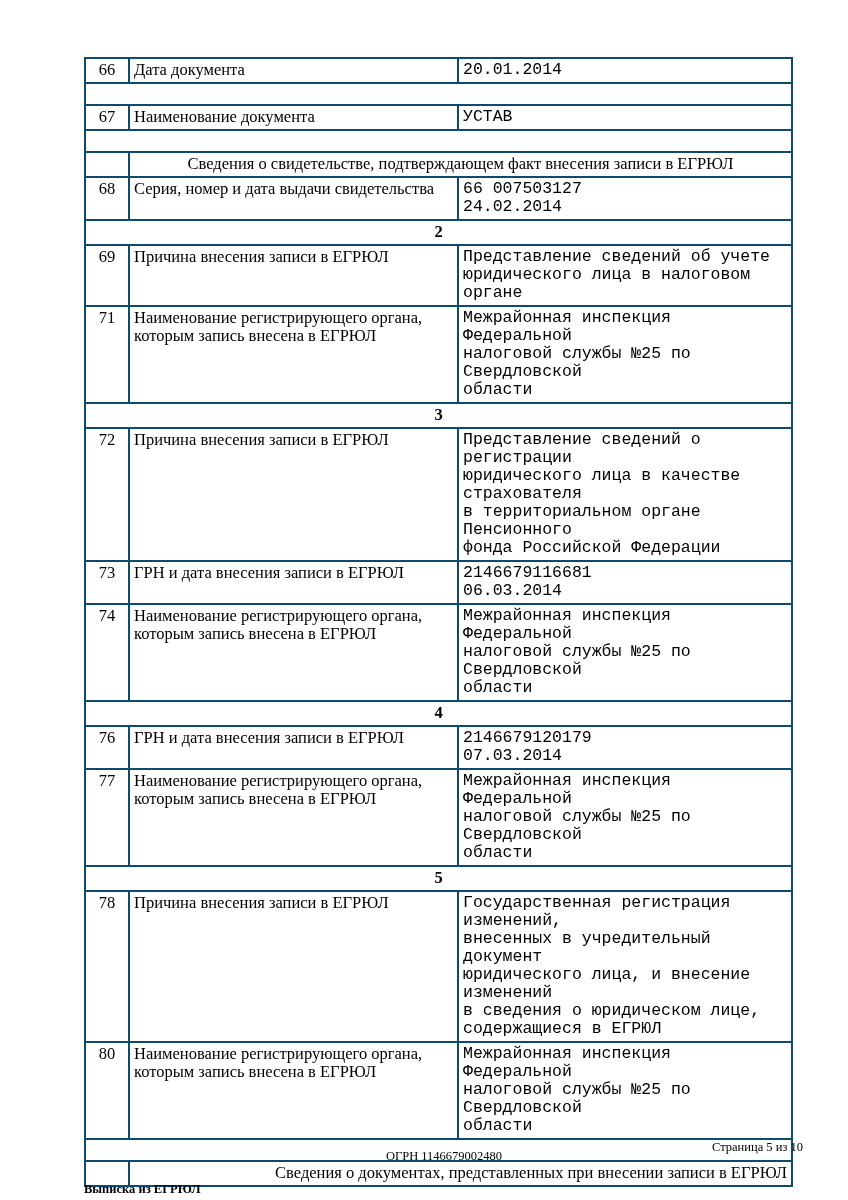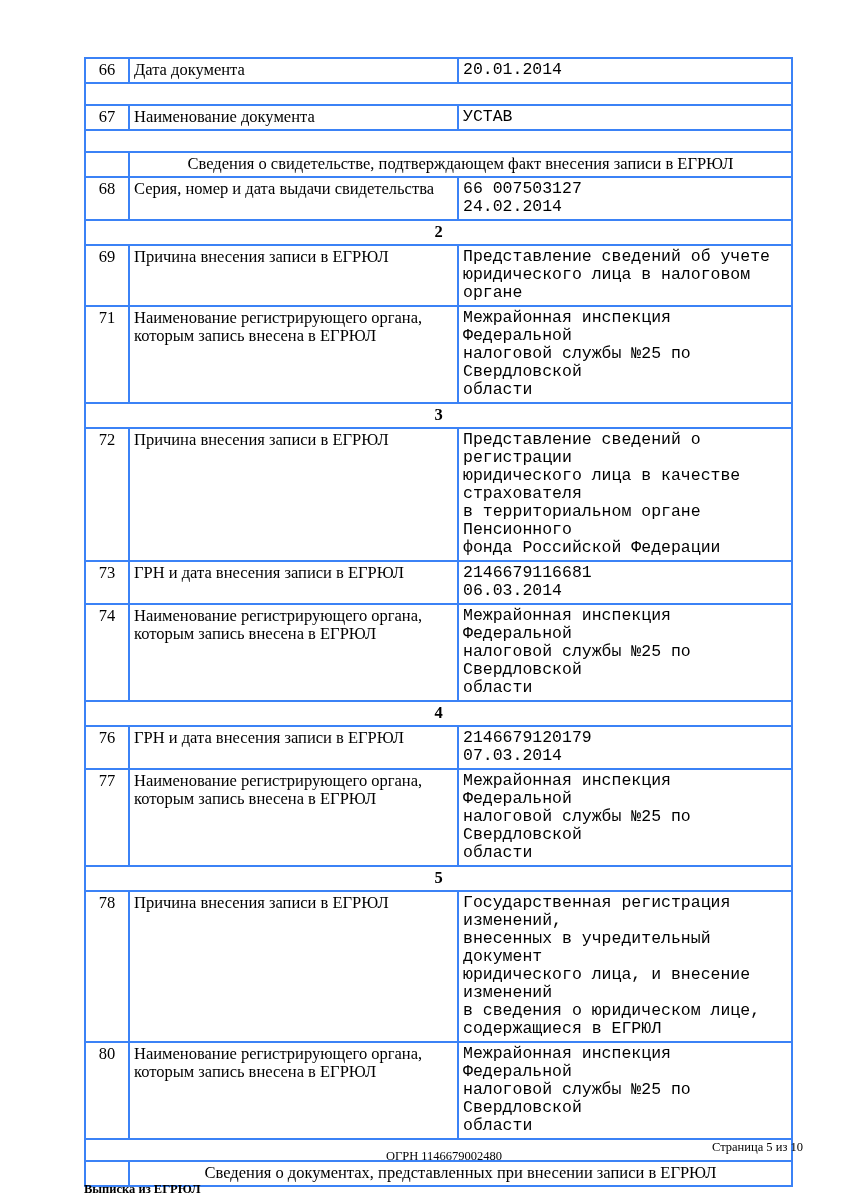--- a/index.html
+++ b/index.html
@@ -22,21 +22,21 @@
   }
   table.egrul {
     position: absolute;
     left: 84px;
     top: 57px;
     width: 707px;
     border-collapse: collapse;
     table-layout: fixed;
   }
   table.egrul td {
-    border: 2px solid #3b82f6;
+    border: 2px solid #0c4a6e;
     vertical-align: top;
     font-size: 16.5px;
     line-height: 18px;
     padding: 2px 4px 3px 4px;
     overflow: hidden;
   }
   td.c-num {
     text-align: center;
     padding-left: 1px;
     padding-right: 1px;
@@ -57,21 +57,21 @@
     text-align: center;
     font-weight: bold;
     height: 16px;
     padding-top: 1px;
     padding-bottom: 2px;
   }
   td.c-section {
     height: 18px;
   }
   td.c-section.center { text-align: center; margin-top: 28px; }
-  td.c-section.left   { text-align: center; }
+  td.c-section.left   { text-align: right; }
   .footer {
     position: absolute;
     left: 0;
     top: 1134px;
     width: 848px;
     font-size: 12.5px;
     line-height: 15px;
   }
   .footer-left {
     position: absolute;

